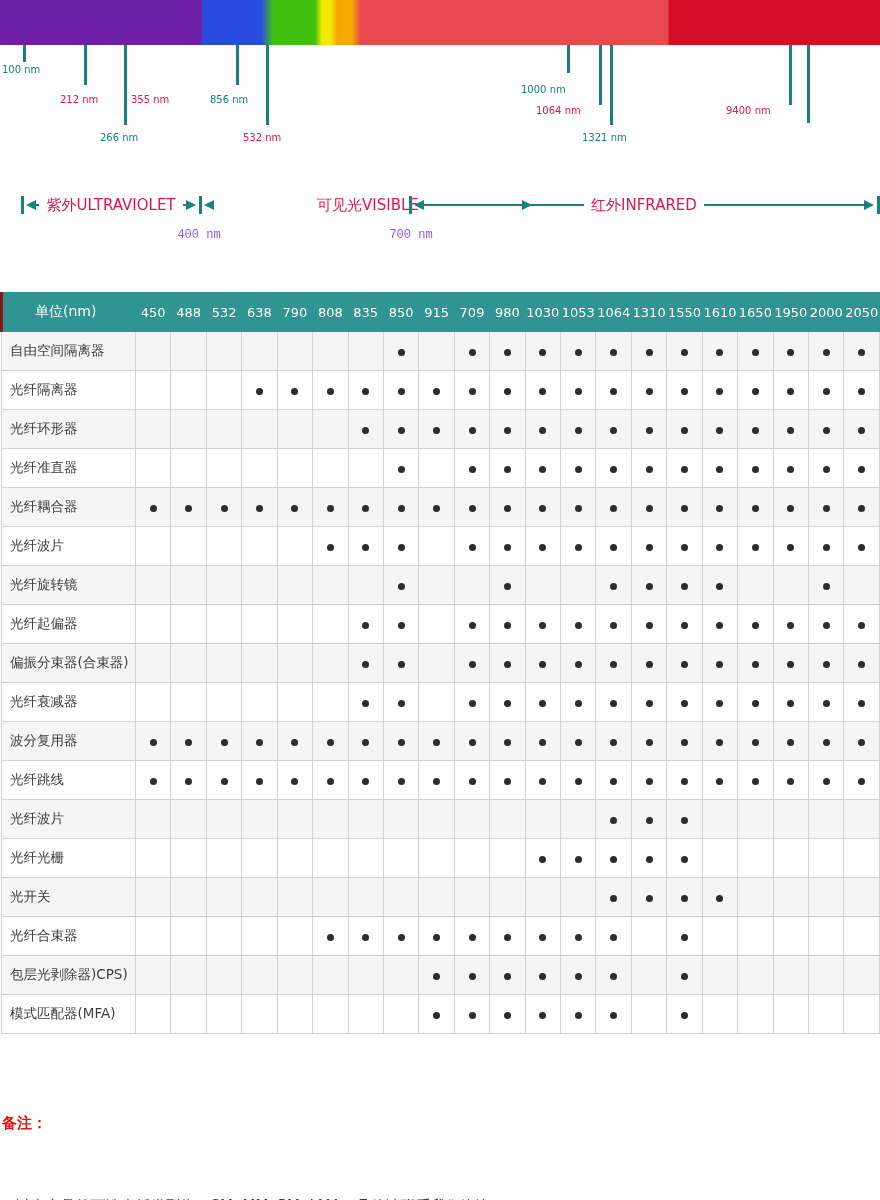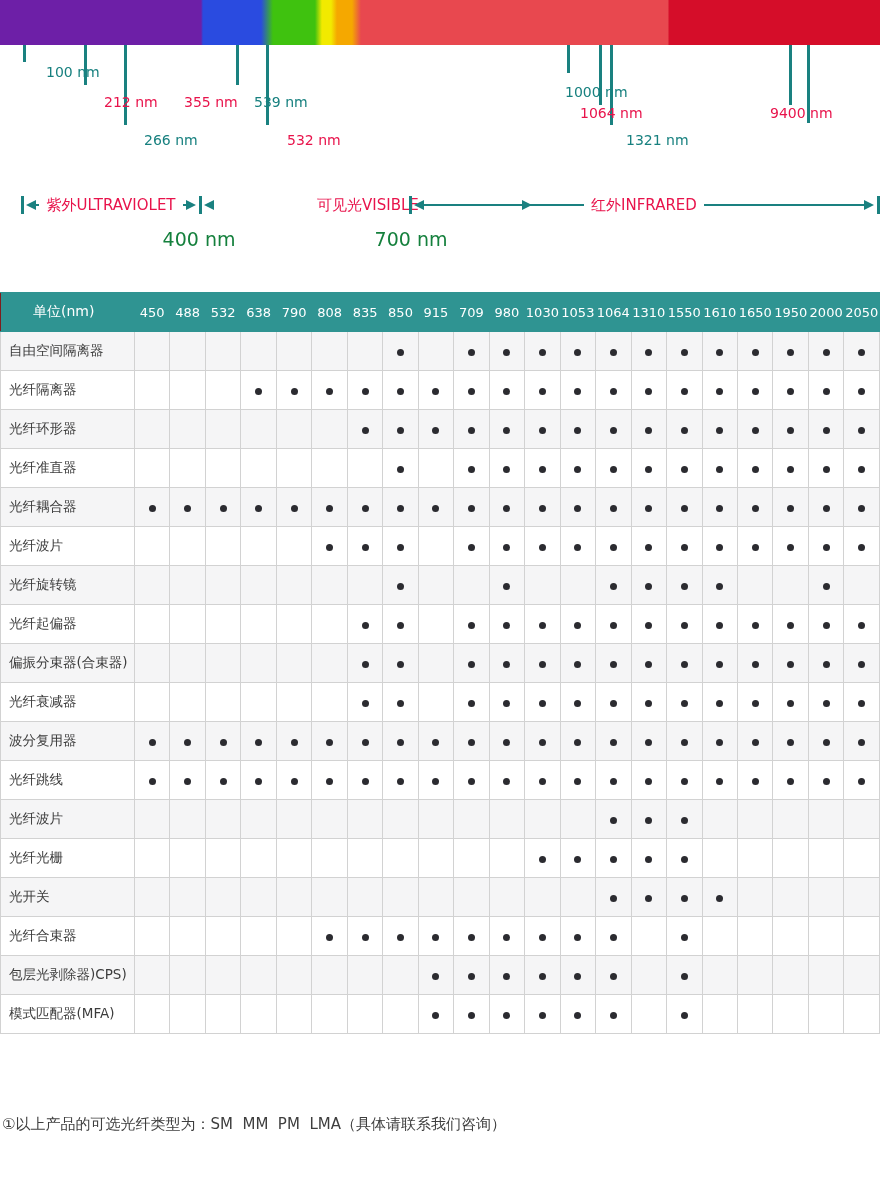--- a/index.html
+++ b/index.html
@@ -3,37 +3,37 @@
 <meta charset="utf-8">
 <style>
   html,body{margin:0;padding:0;background:#ffffff;}
   body{width:880px;font-family:"DejaVu Sans","Liberation Sans",sans-serif;}
   .page{width:880px;position:relative;}
 
   
   .spectrum{position:relative;width:880px;height:292px;}
   .bar{position:absolute;left:0;top:0;width:880px;height:45px;}
   .tick{position:absolute;width:3px;background:#1a8180;top:45px;}
-  .wl{position:absolute;font-size:14px;white-space:nowrap;margin-left:44px;}
+  .wl{position:absolute;font-size:10px;white-space:nowrap;}
   .wl.teal{color:#17807f;}
   .wl.red{color:#e8134b;}
   .vbar{position:absolute;top:196px;width:3px;height:18px;background:#1a8180;}
   .region{position:absolute;top:196px;height:18px;display:flex;align-items:center;box-sizing:border-box;padding:0 4px;}
   .tri-l{width:0;height:0;border-top:5px solid transparent;border-bottom:5px solid transparent;border-right:10px solid #1a8180;}
   .tri-r{width:0;height:0;border-top:5px solid transparent;border-bottom:5px solid transparent;border-left:10px solid #1a8180;}
   .rline{flex:1;height:2px;background:#1a8180;min-width:0;}
   .rlabel{padding:0 7px;font-size:15px;color:#e8134b;white-space:nowrap;}
-  .bnd{position:absolute;font-size:19px;color:#15803d;transform:translateX(-50%);white-space:nowrap;}
+  .bnd{position:absolute;font-size:12px;color:#8b5cf6;transform:translateX(-50%);white-space:nowrap;font-family:Liberation Mono, monospace;}
 
   
   table.matrix{border-collapse:collapse;table-layout:fixed;width:880px;font-size:13px;}
   table.matrix col.lblcol{width:134px;}
   table.matrix th{background:#2f9492;color:#ffffff;font-weight:normal;height:38px;font-size:13px;
     border:1px solid #2f9492;border-left:1px solid rgba(255,255,255,0.45);padding:0;}
-  table.matrix th.unit{text-align:left;padding-left:32px;font-size:14px;border-left:1px solid #7f1d1d;}
+  table.matrix th.unit{text-align:left;padding-left:32px;font-size:14px;border-left:3px solid #7f1d1d;}
   table.matrix td{border:1px solid #d2d2d2;height:38px;text-align:center;padding:0;}
   table.matrix td.rowlabel{text-align:left;padding-left:8px;color:#3c3c3c;font-size:13.5px;white-space:nowrap;overflow:hidden;}
   table.matrix tr.odd td{background:#f5f5f6;}
   table.matrix tr.even td{background:#ffffff;}
   .dot{display:inline-block;width:7px;height:7px;border-radius:50%;background:#2b2b30;vertical-align:middle;}
 
   
   .notes{padding:20px 4px 0 2px;color:#3e3e3e;font-size:15px;line-height:28px;white-space:pre-wrap;}
   .notes-title{color:#f20d0d;font-weight:bold;font-size:15px;line-height:26px;}
 </style>
@@ -52,22 +52,22 @@
         <div class="tick" style="left: 266px; height: 80px;"></div>
         <div class="tick" style="left: 567px; height: 28px;"></div>
         <div class="tick" style="left: 599px; height: 60px;"></div>
         <div class="tick" style="left: 610px; height: 80px;"></div>
         <div class="tick" style="left: 789px; height: 60px;"></div>
         <div class="tick" style="left: 807px; height: 78px;"></div>
       </div>
     <div id="labels-layer">
         <div class="wl teal" style="left: 2px; top: 64px;">100 nm</div>
         <div class="wl red" style="left: 60px; top: 94px;">212 nm</div>
-        <div class="wl red" style="left: 140px; top: 94px;">355 nm</div>
-        <div class="wl teal" style="left: 210px; top: 94px;">539 nm</div>
+        <div class="wl red" style="left: 131px; top: 94px;">355 nm</div>
+        <div class="wl teal" style="left: 210px; top: 94px;">856 nm</div>
         <div class="wl teal" style="left: 100px; top: 132px; text-align: center;">266 nm</div>
         <div class="wl red" style="left: 243px; top: 132px;">532 nm</div>
         <div class="wl teal" style="left: 521px; top: 84px;">1000 nm</div>
         <div class="wl red" style="left: 536px; top: 105px;">1064 nm</div>
         <div class="wl teal" style="left: 582px; top: 132px;">1321 nm</div>
         <div class="wl red" style="left: 726px; top: 105px;">9400 nm</div>
       </div>
     <div id="regions-layer">
         <div class="region" style="left: 22px; width: 178px;">
           <span class="tri-l"></span>
@@ -582,19 +582,20 @@
           <td></td>
           <td></td>
           <td></td>
           <td></td>
           <td></td>
         </tr>
       </tbody>
   </table>
 
   <div class="notes">
+    <div class="notes-title">备注：</div>
     <div>①以上产品的可选光纤类型为：SM  MM  PM  LMA（具体请联系我们咨询）</div>
     
     
     
   </div>
 
 </div>
 
 </body></html>

